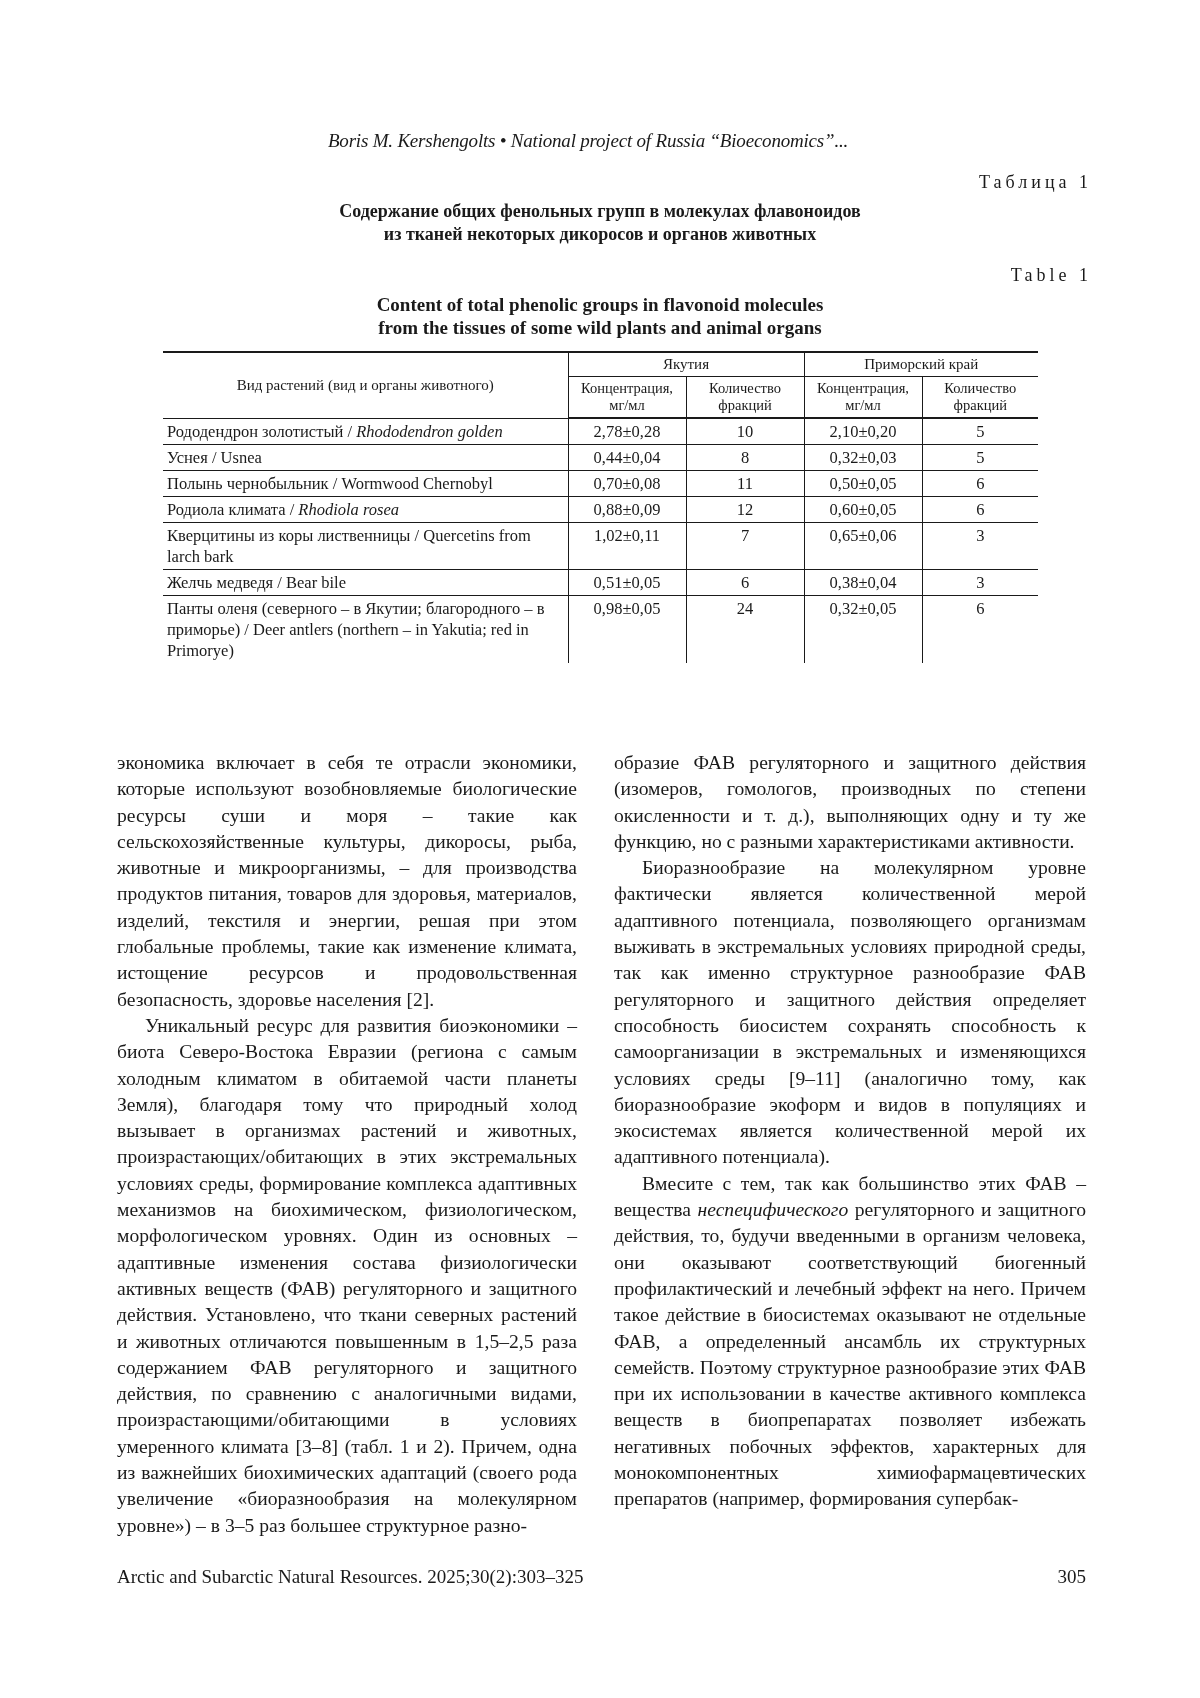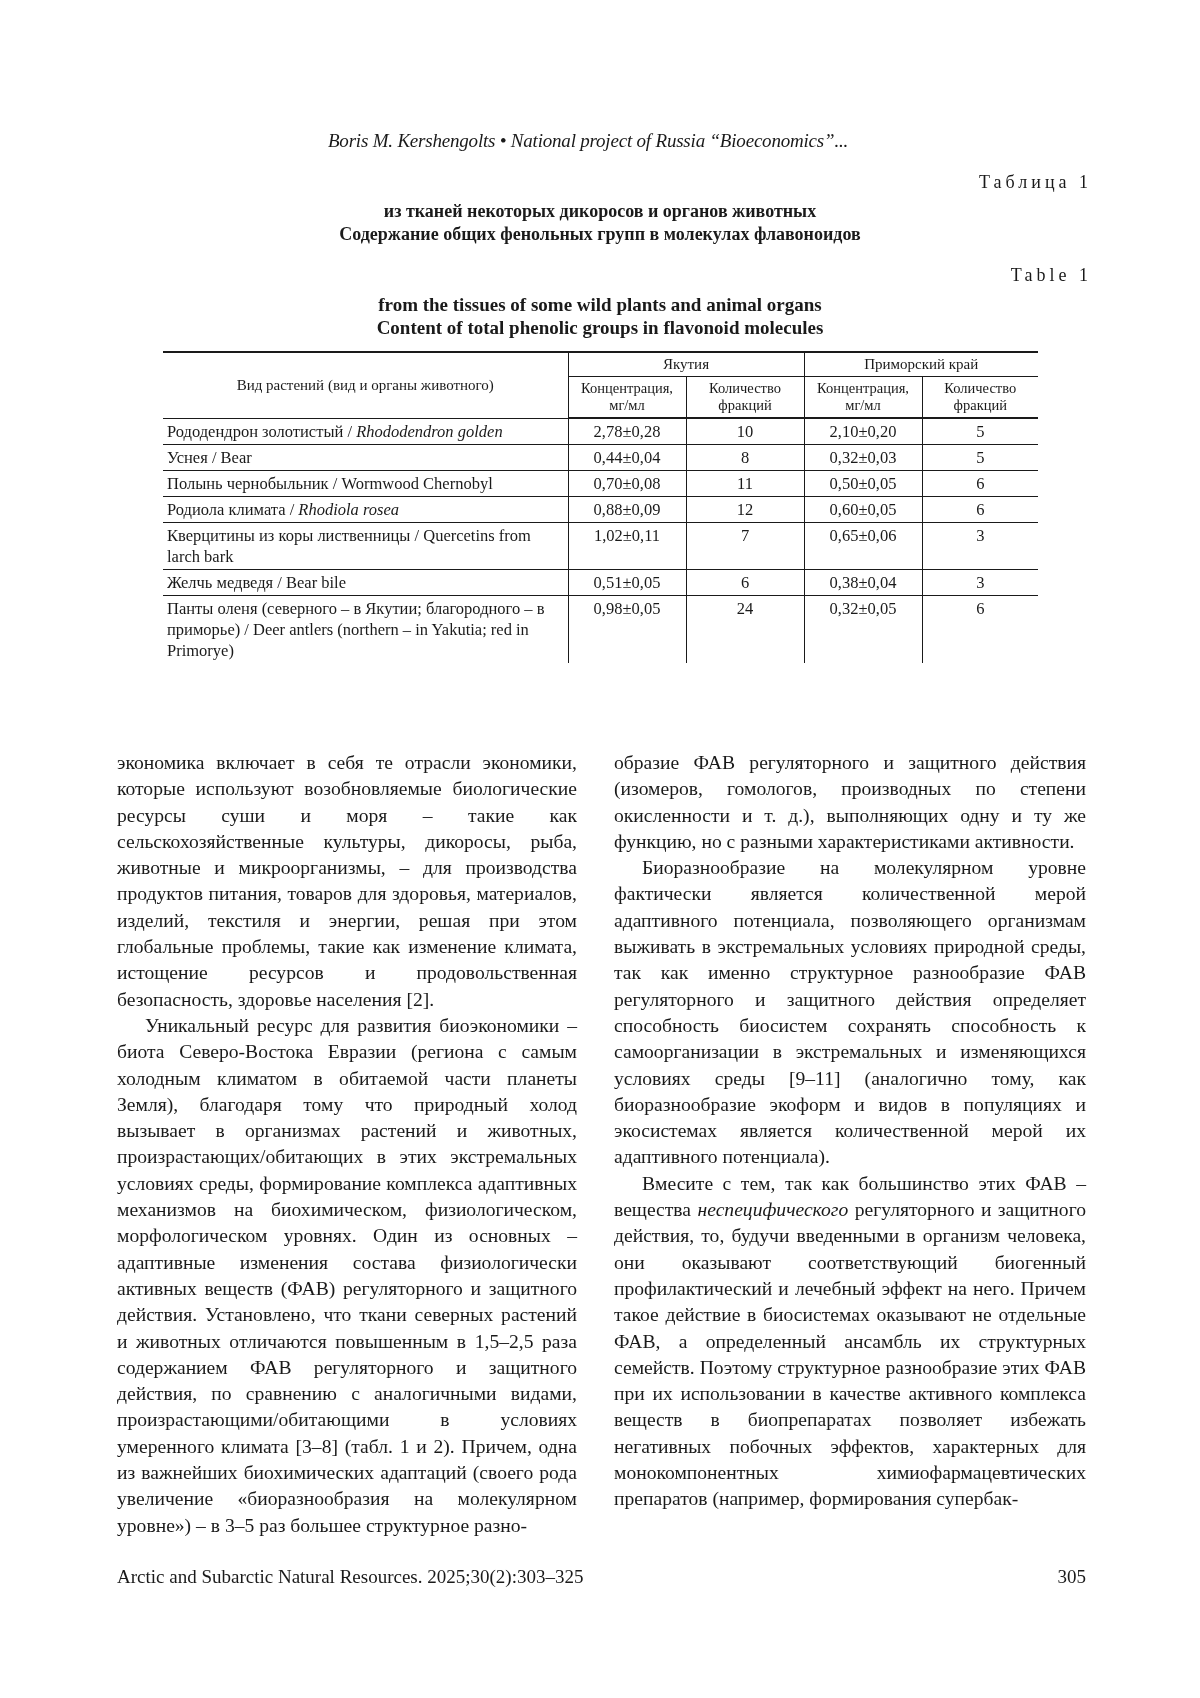--- a/index.html
+++ b/index.html
@@ -31,28 +31,28 @@
   .footer-journal { position: absolute; top: 1566px; left: 117px; font-size: 19px; }
   .footer-page { position: absolute; top: 1566px; right: 114px; font-size: 19px; }
 </style>
 </head>
 <body>
 
 <div class="running-head">Boris M. Kershengolts • National project of Russia “Bioeconomics”...</div>
 
 <div class="table-label ru">Таблица 1</div>
 <div class="table-title ru">
+  <div>Содержание общих фенольных групп в молекулах флавоноидов</div>
   <div>из тканей некоторых дикоросов и органов животных</div>
-  <div>Содержание общих фенольных групп в молекулах флавоноидов</div>
 </div>
 
 <div class="table-label en">Table 1</div>
 <div class="table-title en">
+  <div>Content of total phenolic groups in flavonoid molecules</div>
   <div>from the tissues of some wild plants and animal organs</div>
-  <div>Content of total phenolic groups in flavonoid molecules</div>
 </div>
 
 <table class="data-table">
   <colgroup>
     <col style="width:405px">
       <col style="width:118px">
       <col style="width:118px">
       <col style="width:118px">
       <col style="width:116px">
   </colgroup>
@@ -71,21 +71,21 @@
   </thead>
   <tbody id="table-body">
       <tr>
         <td class="name"><span>Рододендрон золотистый / </span><em>Rhododendron golden</em></td>
         <td class="num">2,78±0,28</td>
         <td class="num">10</td>
         <td class="num">2,10±0,20</td>
         <td class="num">5</td>
       </tr>
       <tr>
-        <td class="name"><span>Уснея / </span><span>Bear</span></td>
+        <td class="name"><span>Уснея / </span><span>Usnea</span></td>
         <td class="num">0,44±0,04</td>
         <td class="num">8</td>
         <td class="num">0,32±0,03</td>
         <td class="num">5</td>
       </tr>
       <tr>
         <td class="name"><span>Полынь чернобыльник / </span><span>Wormwood Chernobyl</span></td>
         <td class="num">0,70±0,08</td>
         <td class="num">11</td>
         <td class="num">0,50±0,05</td>

